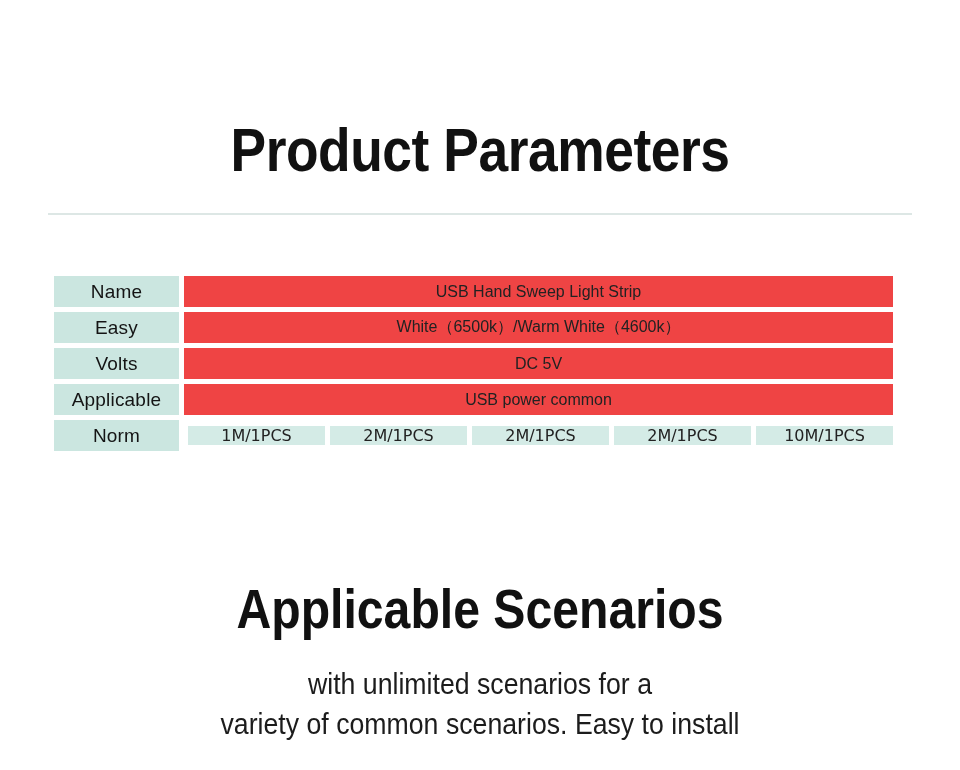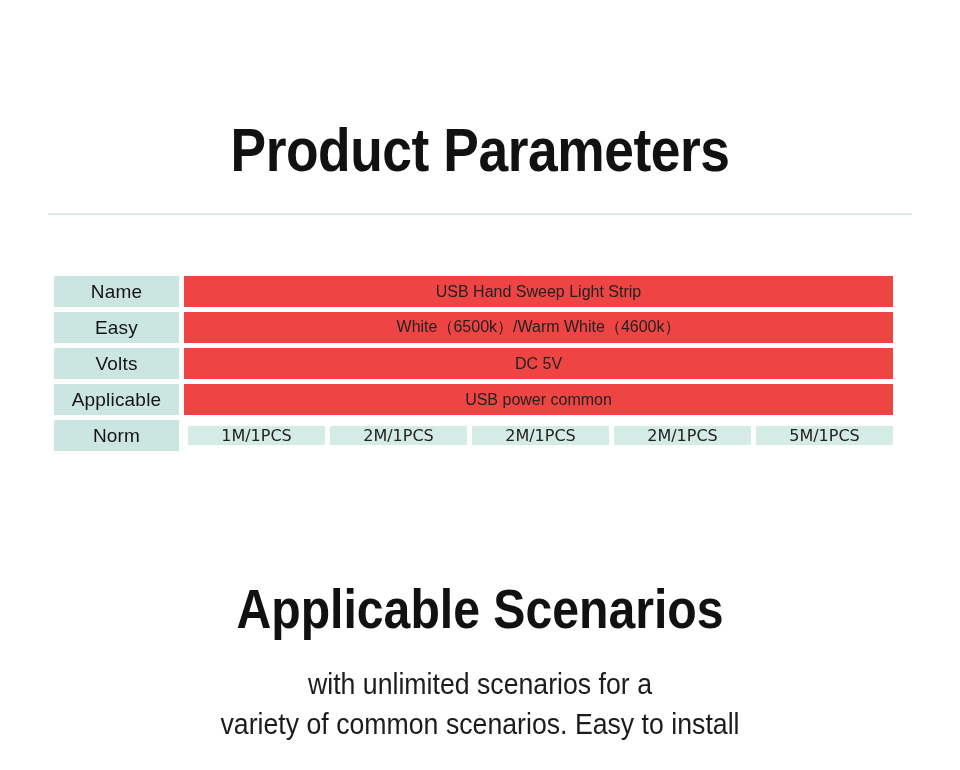--- a/index.html
+++ b/index.html
@@ -156,21 +156,21 @@
     <div class="param-value">USB power common</div>
   </div>
 
   <div class="param-row">
     <div class="param-label">Norm</div>
     <div class="param-value norm-track">
       <div class="norm-cell">1M/1PCS</div>
       <div class="norm-cell">2M/1PCS</div>
       <div class="norm-cell">2M/1PCS</div>
       <div class="norm-cell">2M/1PCS</div>
-      <div class="norm-cell">5M/1PCS</div>
+      <div class="norm-cell">10M/1PCS</div>
     </div>
   </div>
 
 </div>
 
 <div class="scenario-title">Applicable Scenarios</div>
 
 <div class="scenario-sub">
   <div>with unlimited scenarios for a</div>
   <div>variety of common scenarios. Easy to install</div>

